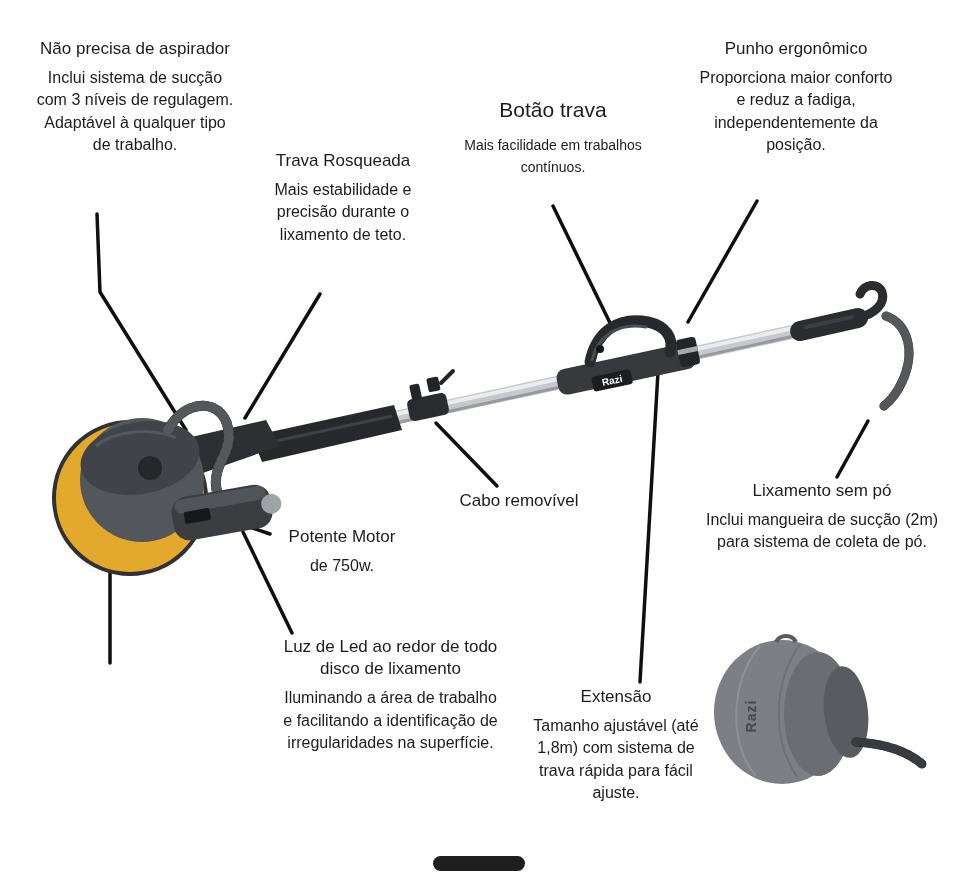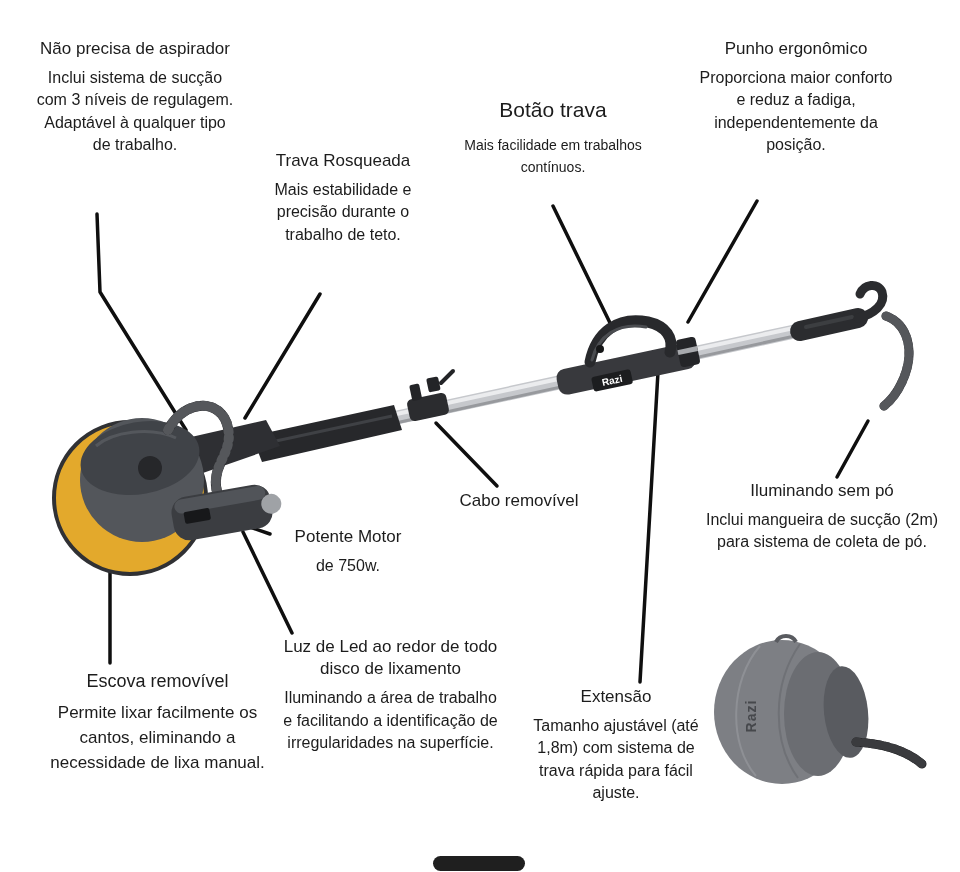--- a/index.html
+++ b/index.html
@@ -125,51 +125,47 @@
     </g>
   </svg>
 
   <div class="callout" style="left:35px; top:38px; width:200px;">
     <div class="title">Não precisa de aspirador</div>
     <div class="body">Inclui sistema de sucção com 3 níveis de regulagem. Adaptável à qualquer tipo de trabalho.</div>
   </div>
 
   <div class="callout" style="left:258px; top:150px; width:170px;">
     <div class="title">Trava Rosqueada</div>
-    <div class="body">Mais estabilidade e precisão durante o trabalho de teto.</div>
+    <div class="body">Mais estabilidade e precisão durante o lixamento de teto.</div>
   </div>
 
   <div class="callout large" style="left:458px; top:96px; width:190px;">
     <div class="title">Botão trava</div>
     <div class="body">Mais facilidade em trabalhos contínuos.</div>
   </div>
 
   <div class="callout" style="left:696px; top:38px; width:200px;">
     <div class="title">Punho ergonômico</div>
     <div class="body">Proporciona maior conforto e reduz a fadiga, independentemente da posição.</div>
   </div>
 
   <div class="callout" style="left:702px; top:480px; width:240px;">
-    <div class="title">Iluminando sem pó</div>
+    <div class="title">Lixamento sem pó</div>
     <div class="body">Inclui mangueira de sucção (2m) para sistema de coleta de pó.</div>
   </div>
 
   <div class="callout" style="left:424px; top:490px; width:190px;">
     <div class="title">Cabo removível</div>
   </div>
 
-  <div class="callout" style="left:282px; top:526px; width:132px;">
+  <div class="callout" style="left:276px; top:526px; width:132px;">
     <div class="title">Potente Motor</div>
     <div class="body">de 750w.</div>
   </div>
 
-  <div class="callout big" style="left:45px; top:670px; width:225px;">
-    <div class="title">Escova removível</div>
-    <div class="body">Permite lixar facilmente os cantos, eliminando a necessidade de lixa manual.</div>
-  </div>
 
   <div class="callout" style="left:283px; top:636px; width:215px;text-align:center;">
     <div class="title">Luz de Led ao redor de todo disco de lixamento</div>
     <div class="body">Iluminando a área de trabalho e facilitando a identificação de irregularidades na superfície.</div>
   </div>
 
   <div class="callout" style="left:532px; top:686px; width:168px;">
     <div class="title">Extensão</div>
     <div class="body">Tamanho ajustável (até 1,8m) com sistema de trava rápida para fácil ajuste.</div>
   </div>

